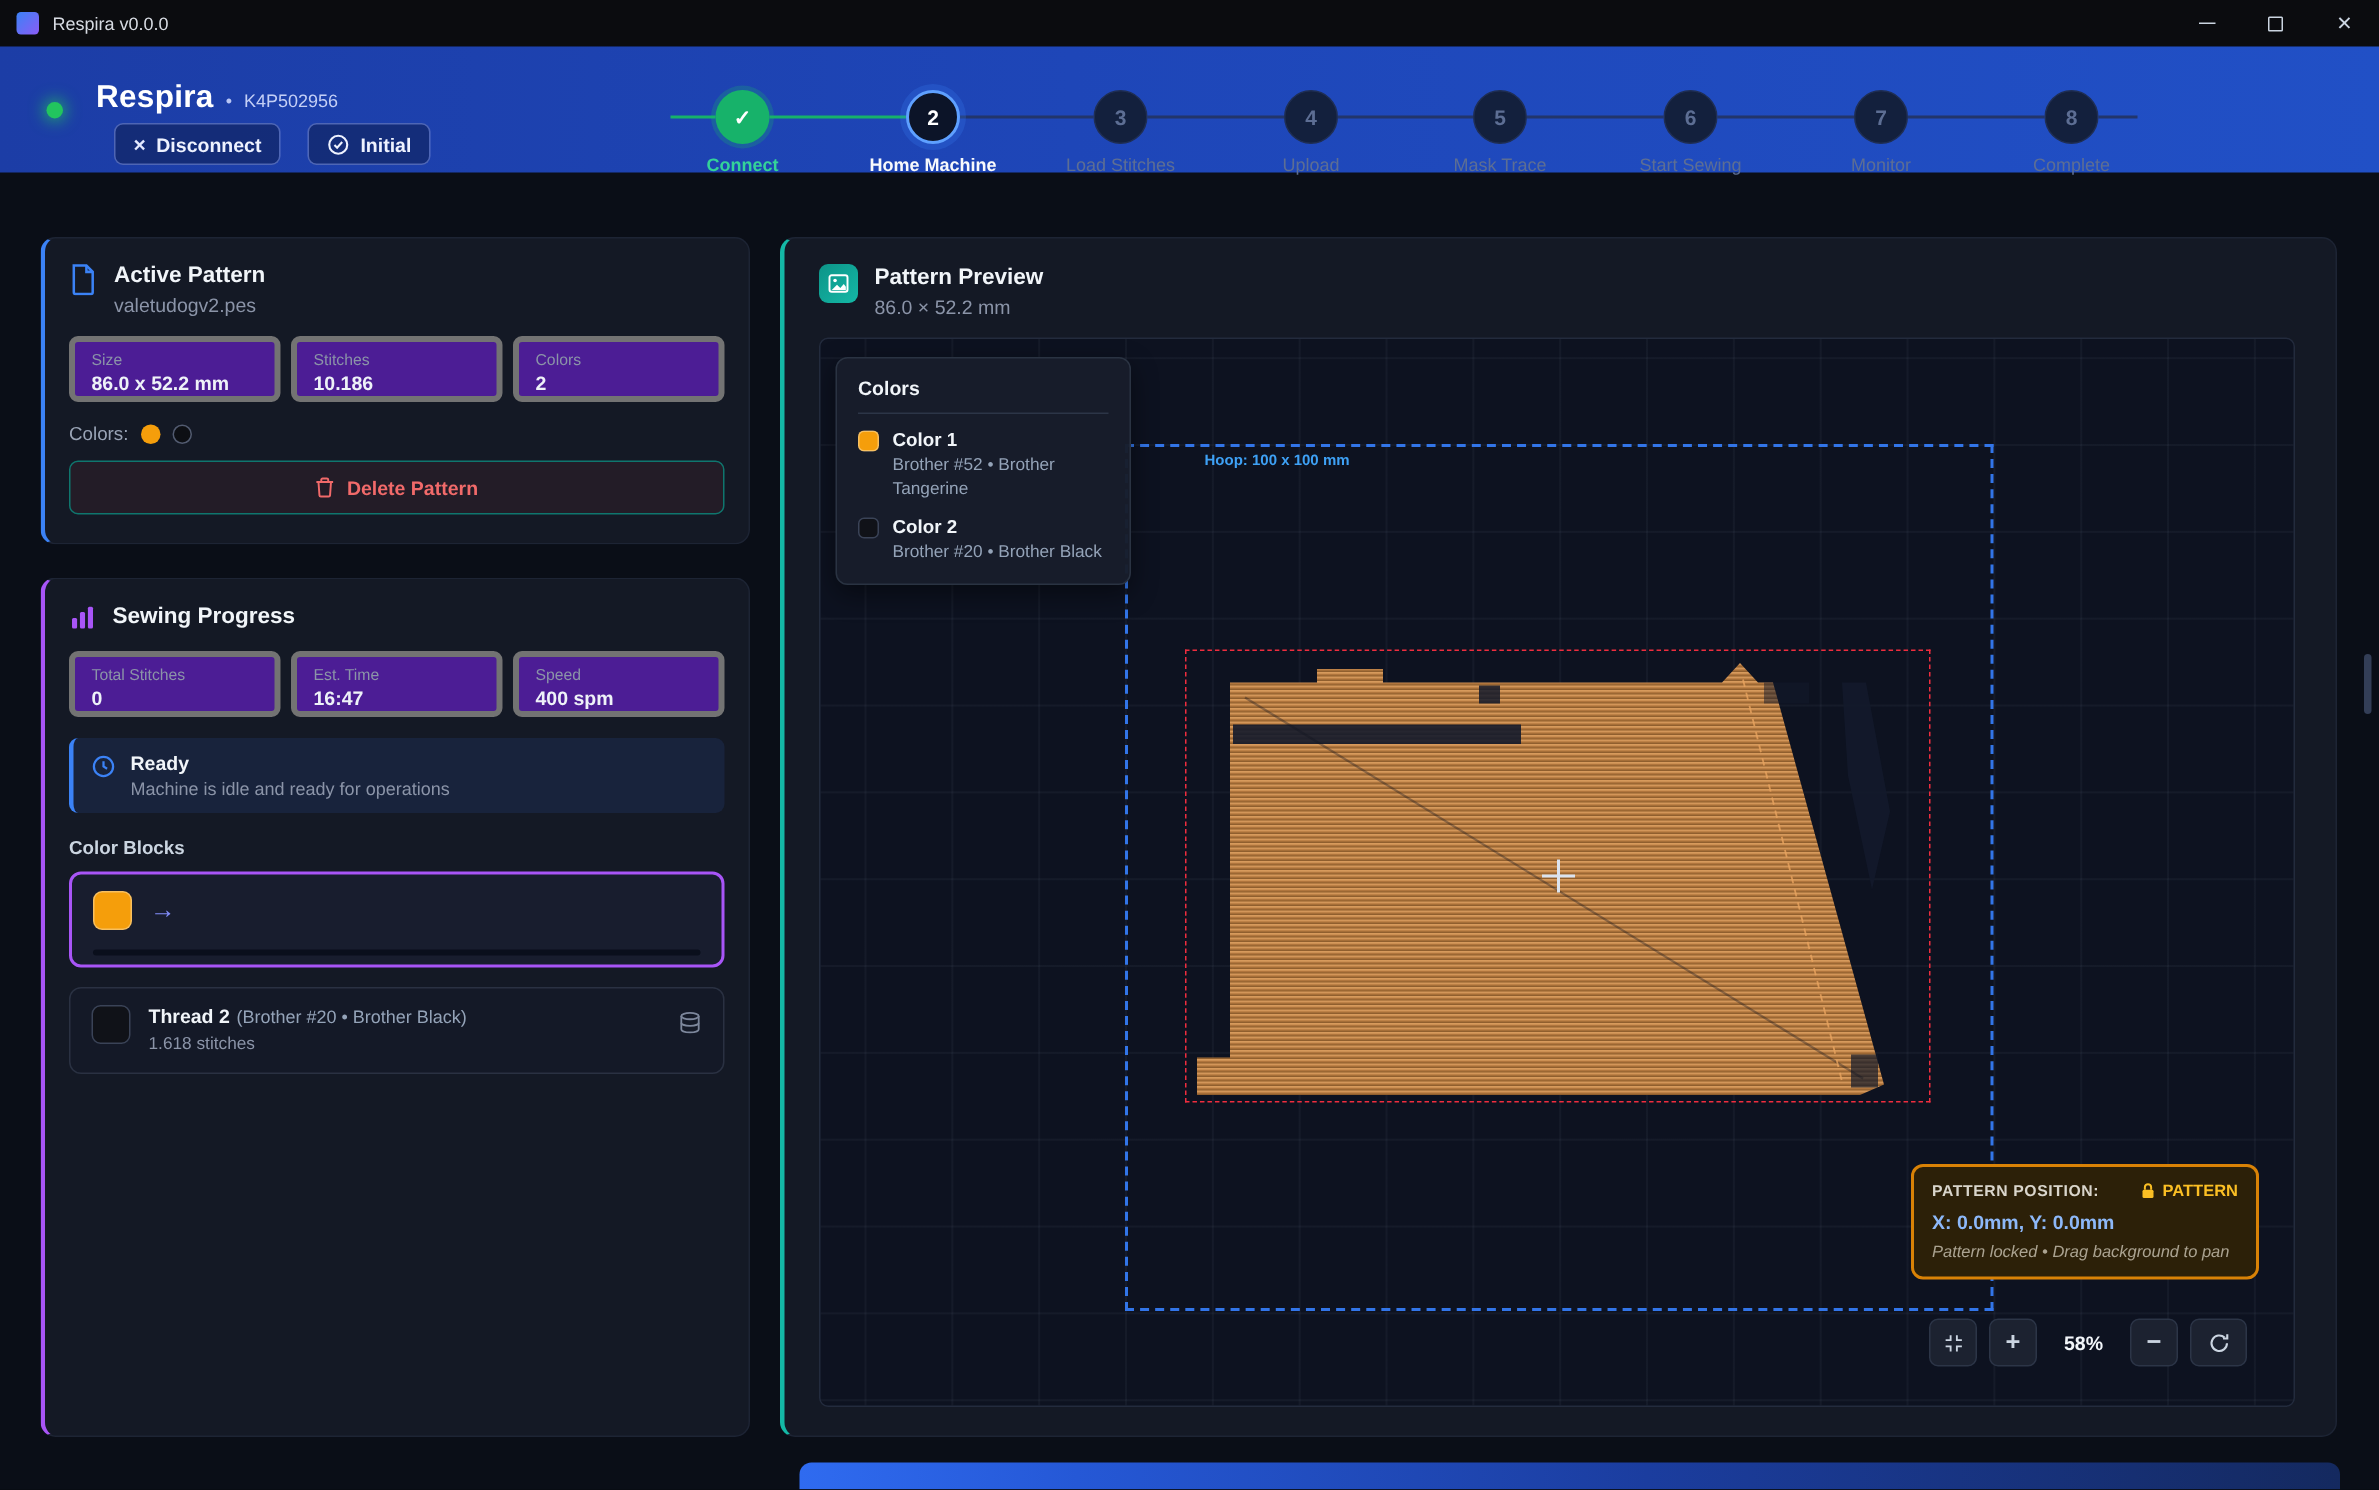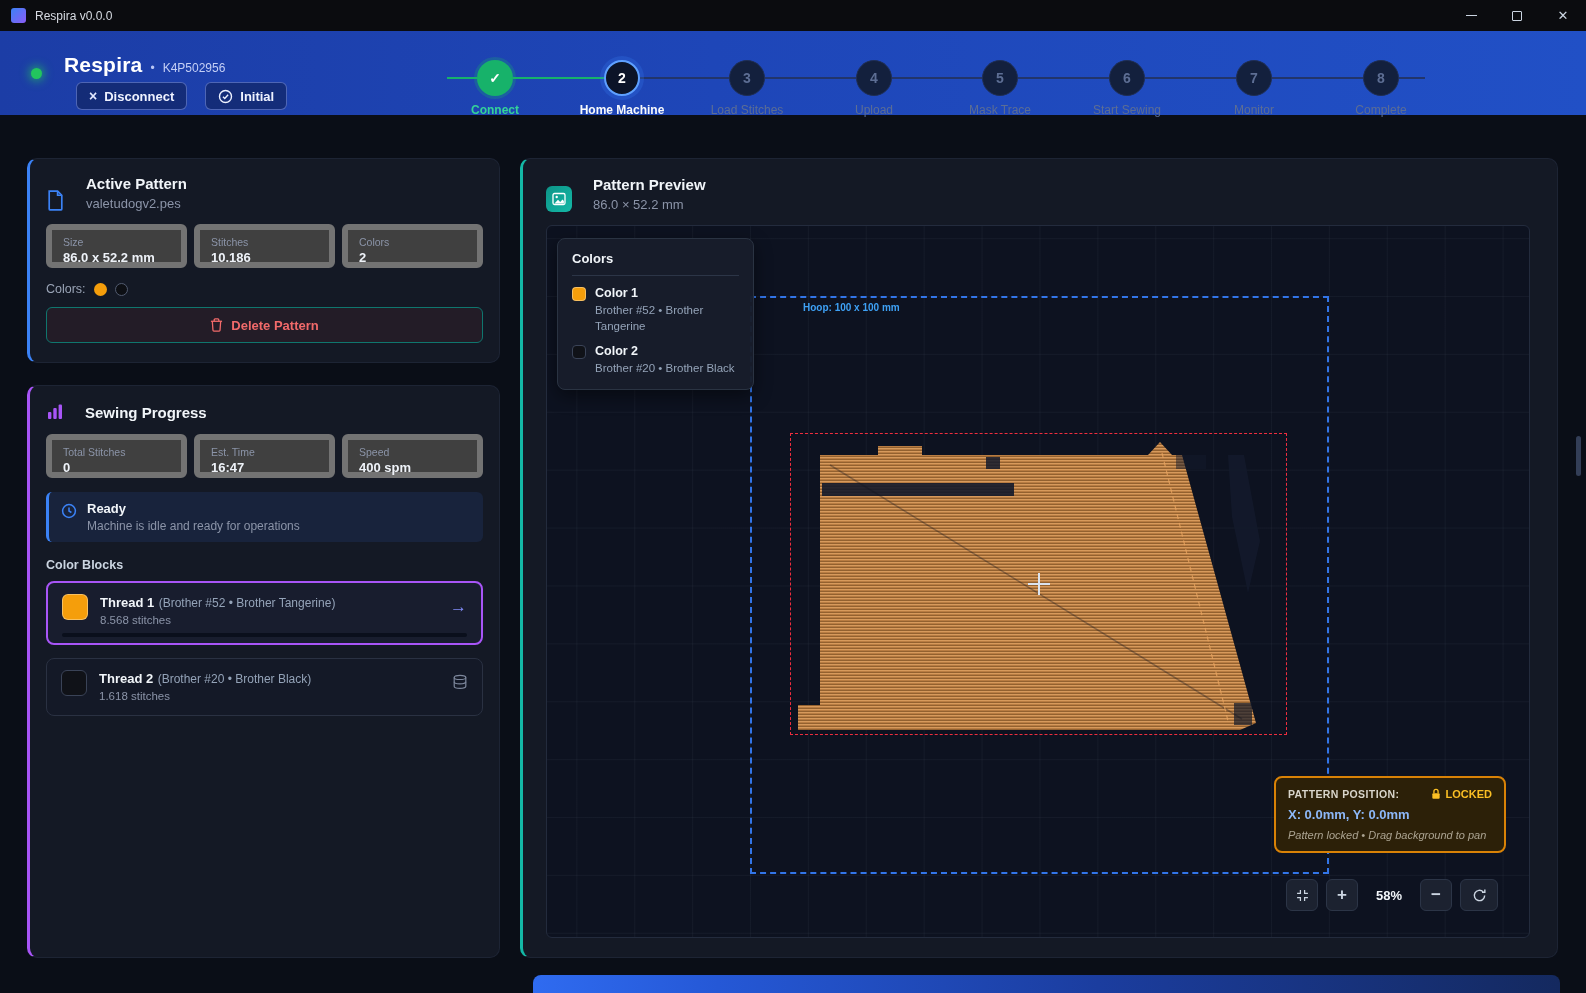--- a/index.html
+++ b/index.html
@@ -42,28 +42,28 @@
   .step-label.completed { color:#34d399; font-weight:600; }
   .step-label.active { color:#f8fafc; font-weight:700; }
   .step-label.pending { color:#5d6e94; font-weight:500; }
 
   
   .card { position:absolute; background:#141925; border:1px solid #1d2434; border-radius:10px; padding:16px; }
   .card-pattern { left:27px; top:158px; width:473px; height:205px; border-left:3px solid #3b82f6; }
   .card-sewing  { left:27px; top:385px; width:473px; height:573px; border-left:3px solid #a855f7; }
   .card-preview { left:520px; top:158px; width:1038px; height:800px; border-left:3px solid #14b8a6; padding:17px 23px; }
 
-  .card-head { display:flex; gap:21px; align-items:flex-end; }
+  .card-head { display:flex; gap:11px; align-items:flex-start; }
   .card-head .hd-text { display:flex; flex-direction:column; }
   .card-title { font-size:15px; font-weight:700; color:#f1f5f9; }
   .card-sub { font-size:13px; color:#8b94a8; margin-top:4px; }
   .hd-icon { margin-top:1px; }
 
   .stats-row { display:flex; gap:7px; margin-top:13px; }
-  .stat { flex:1; height:44px; background:#404040; border:6px solid #737373; border-radius:6px; padding:6px 11px; }
+  .stat { flex:1; height:44px; background:#4c1d95; border:4px solid #737373; border-radius:6px; padding:6px 11px; }
   .stat-label { font-size:10.5px; color:#8b94a8; }
   .stat-value { font-size:13px; font-weight:700; color:#eef2f8; margin-top:2px; }
 
   .colors-row { display:flex; align-items:center; gap:8px; margin-top:14px; font-size:12.5px; color:#9aa4b6; }
   .dot { width:13px; height:13px; border-radius:50%; }
   .dot-orange { background:#f59e0b; }
   .dot-black { background:#0d0f14; border:1px solid #525b70; }
 
   .delete-btn { margin-top:11px; width:100%; height:36px; display:flex; align-items:center; justify-content:center; gap:8px;
     background:rgba(239,68,68,.07); border:1px solid #0f766e; border-radius:6px; color:#f16a6a; font-size:13px; font-weight:600; }
@@ -308,27 +308,20 @@
       </span>
       <div>
         <div class="st-title">Ready</div>
         <div class="st-desc">Machine is idle and ready for operations</div>
       </div>
     </div>
     <div class="section-label">Color Blocks</div>
 
     <div class="thread thread-active">
       <div class="swatch swatch-orange"></div>
-      <div class="t-text">
-        <div>
-          <span class="t-name">Thread 1</span>
-          <span class="t-detail">(Brother #52 • Brother Tangerine)</span>
-        </div>
-        <div class="t-stitches">8.568 stitches</div>
-      </div>
       <div class="t-arrow">→</div>
       <div class="t-track">
           <div class="t-fill"></div>
         </div>
     </div>
 
     <div class="thread thread-idle">
       <div class="swatch swatch-black"></div>
       <div class="t-text">
         <div>
@@ -411,21 +404,21 @@
       <div class="pos-overlay">
         <div class="po-row1">
           <span class="po-label">PATTERN POSITION:</span>
           <span class="po-lock">
             <span>
               <svg width="10" height="12" viewBox="0 0 12 14">
                 <path d="M3.5 6V4a2.5 2.5 0 0 1 5 0v2" fill="none" stroke="#fbbf24" stroke-width="1.6"></path>
                 <rect x="1.6" y="6" width="8.8" height="6.6" rx="1.2" fill="#fbbf24"></rect>
               </svg>
             </span>
-            <span>LOCKED</span>
+            <span>PATTERN</span>
           </span>
         </div>
         <div class="po-coords">X: 0.0mm, Y: 0.0mm</div>
         <div class="po-hint">Pattern locked • Drag background to pan</div>
       </div>
 
       <div class="zoom-bar">
         <button class="zbtn">
           <span>
             <svg width="15" height="15" viewBox="0 0 18 18" fill="none" stroke="#cbd5e1" stroke-width="1.5">

